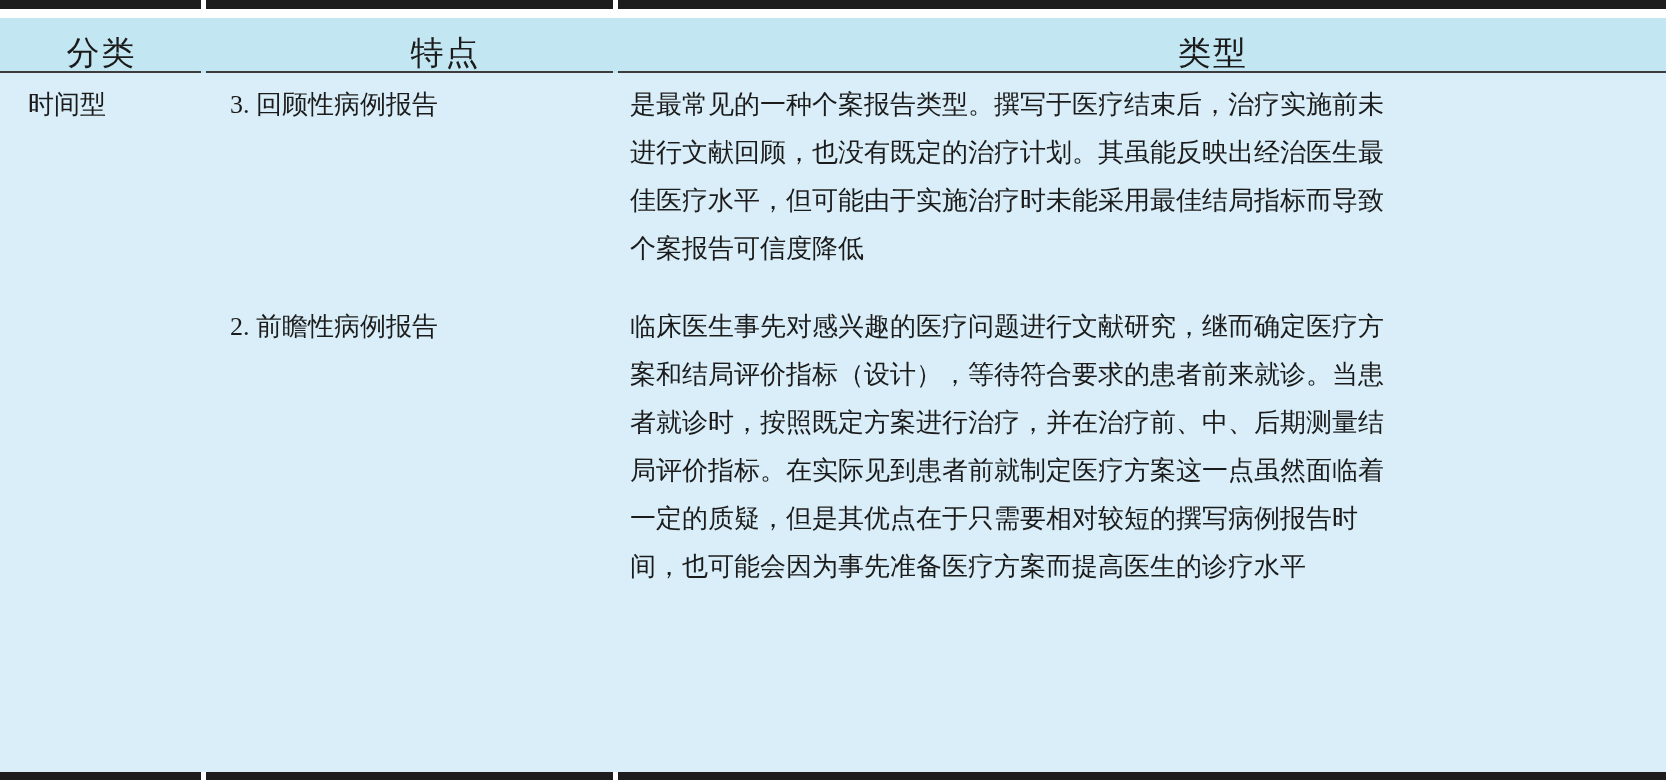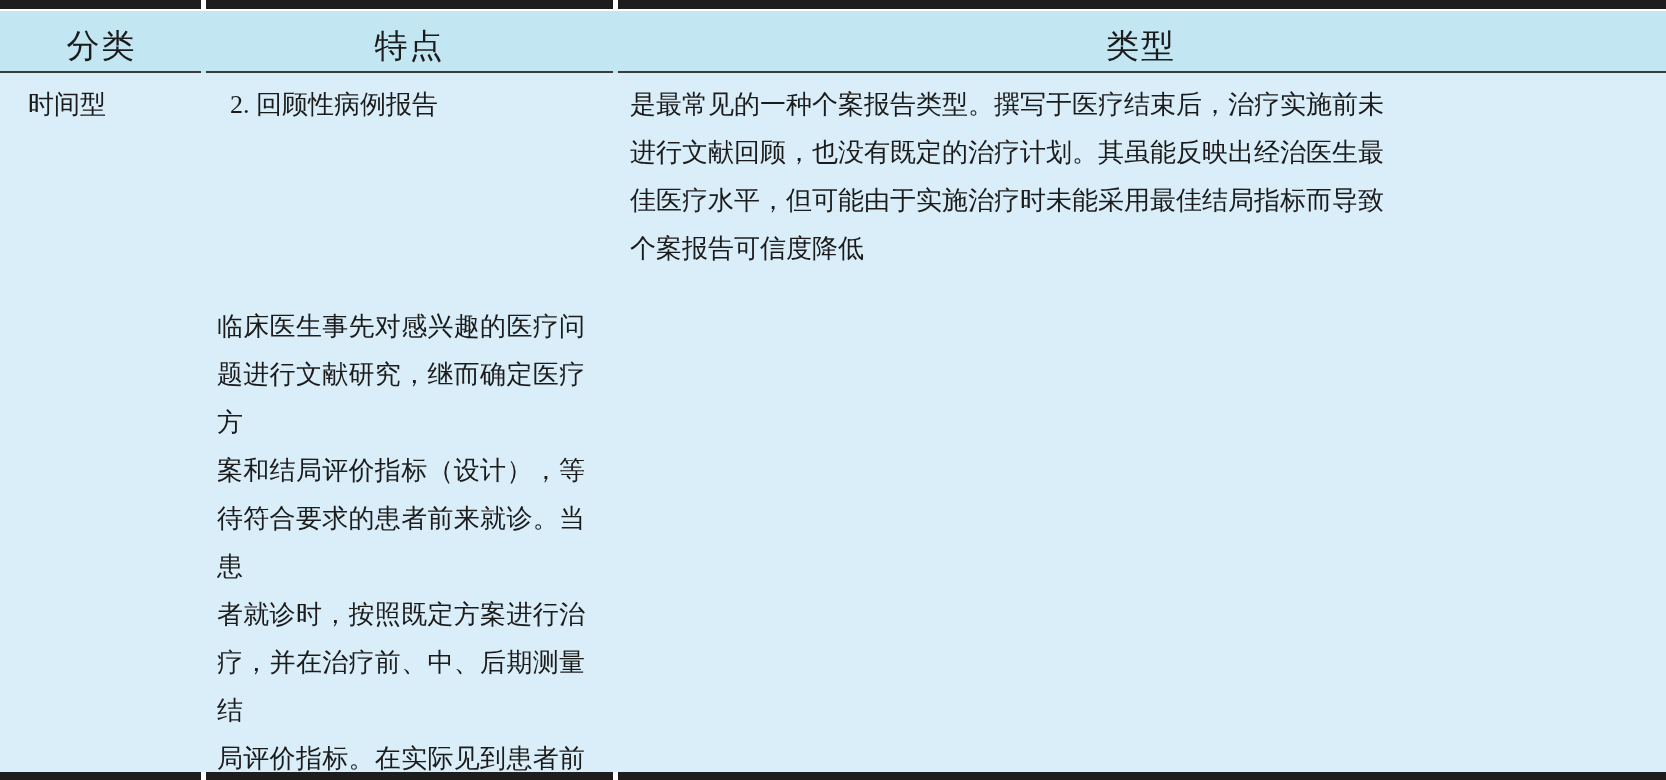--- a/index.html
+++ b/index.html
@@ -27,28 +27,29 @@
   .rule .s2 { left: 206px; width: 407px; }
   .rule .s3 { left: 618px; width: 1048px; }
   .top-rule    { top: 0;    height: 9px; }
   .top-rule .seg, .bottom-rule .seg { background: var(--border-color, #1d1d1d); }
   .sep-rule    { top: 71px; height: 2px; }
   .sep-rule .seg { background: var(--separator-color, #3c3c3c); }
   .bottom-rule { top: 772px; height: 8px; }
 
   .header-row {
     position: absolute;
-    top: 11px;
+    top: 18px;
     left: 0;
     width: 1666px;
     height: 71px;
     background: var(--header-bg, #c3e6f3);
     display: grid;
     grid-template-columns: 203px 413px 1050px;
     align-items: center;
+    gap: 36px;
   }
   .hcell {
     text-align: center;
     font-size: 33px;
     letter-spacing: 2px;
   }
 
   .body-area {
     position: absolute;
     top: 73px;
@@ -99,29 +100,30 @@
   <div class="rule sep-rule">
     <div class="seg s1"></div>
     <div class="seg s2"></div>
     <div class="seg s3"></div>
   </div>
 
   <div class="body-area">
 
     <div class="row r1">
       <div class="cell category-cell">时间型</div>
-      <div class="cell type-cell">2. 回顾性病例报告</div>
+      <div class="cell type-cell">3. 回顾性病例报告</div>
       <div class="cell feature-cell">是最常见的一种个案报告类型。撰写于医疗结束后，治疗实施前未
 进行文献回顾，也没有既定的治疗计划。其虽能反映出经治医生最
 佳医疗水平，但可能由于实施治疗时未能采用最佳结局指标而导致
 个案报告可信度降低</div>
     </div>
 
     <div class="row r2">
       <div class="cell category-cell"></div>
+      <div class="cell type-cell">2. 前瞻性病例报告</div>
       <div class="cell feature-cell">临床医生事先对感兴趣的医疗问题进行文献研究，继而确定医疗方
 案和结局评价指标（设计），等待符合要求的患者前来就诊。当患
 者就诊时，按照既定方案进行治疗，并在治疗前、中、后期测量结
 局评价指标。在实际见到患者前就制定医疗方案这一点虽然面临着
 一定的质疑，但是其优点在于只需要相对较短的撰写病例报告时
 间，也可能会因为事先准备医疗方案而提高医生的诊疗水平</div>
     </div>
 
 
   </div>

